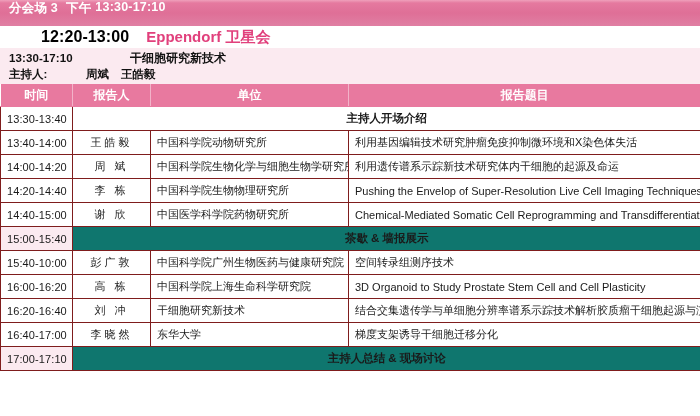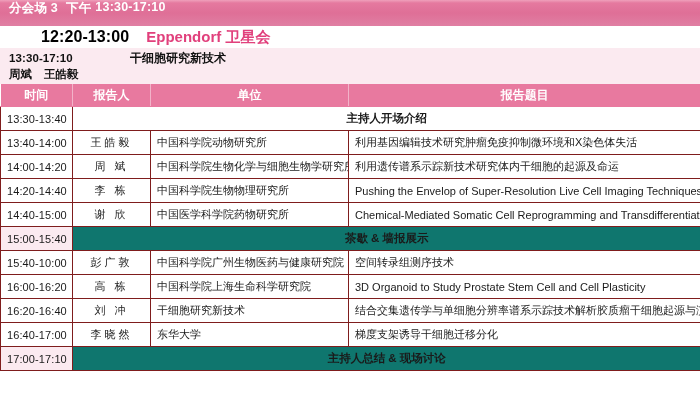--- a/index.html
+++ b/index.html
@@ -178,20 +178,21 @@
   <span class="satellite-time">12:20-13:00</span>
   <span class="satellite-name">Eppendorf 卫星会</span>
 </div>
 
 <div class="topic-block">
   <div class="topic-line">
     <span class="topic-time">13:30-17:10</span>
     <span class="topic-title">干细胞研究新技术</span>
   </div>
   <div class="topic-line">
+    <span class="host-label">主持人:</span>
     <span class="host-names">
       <span class="nm">周斌</span><span>王皓毅</span>
     </span>
   </div>
 </div>
 
 <table class="schedule">
   <colgroup>
     <col class="c-time">
       <col class="c-spk">

